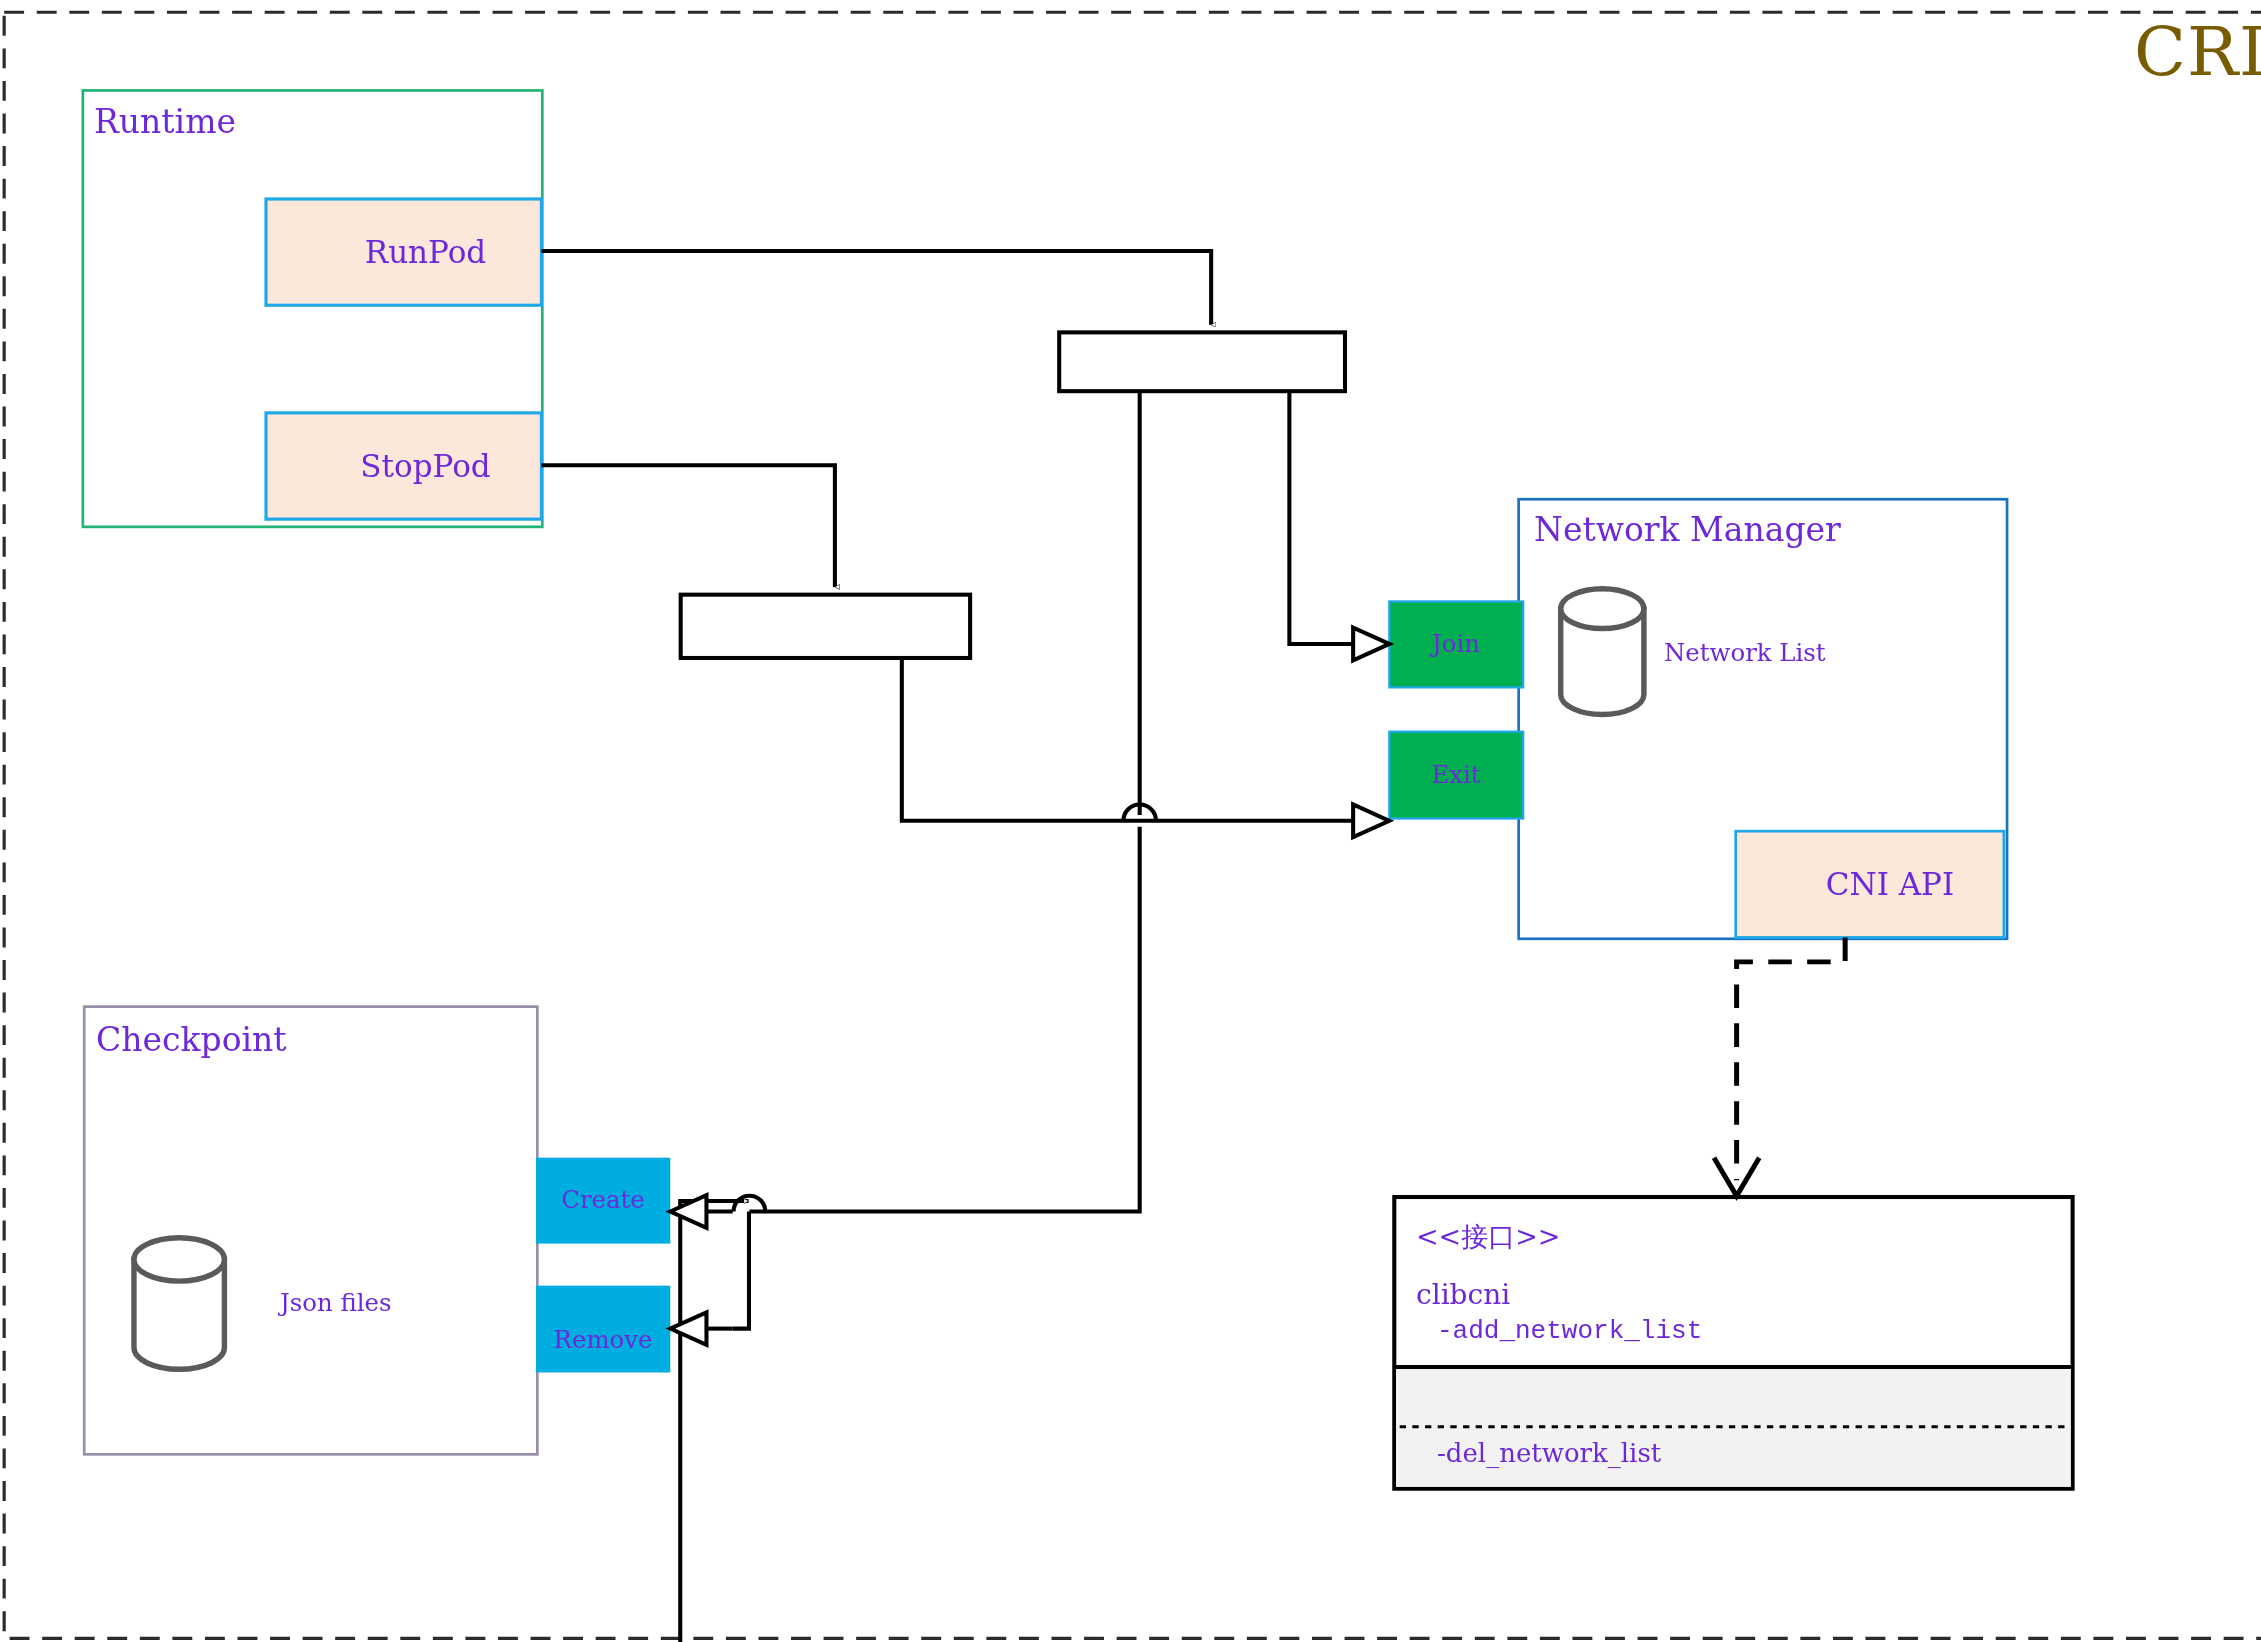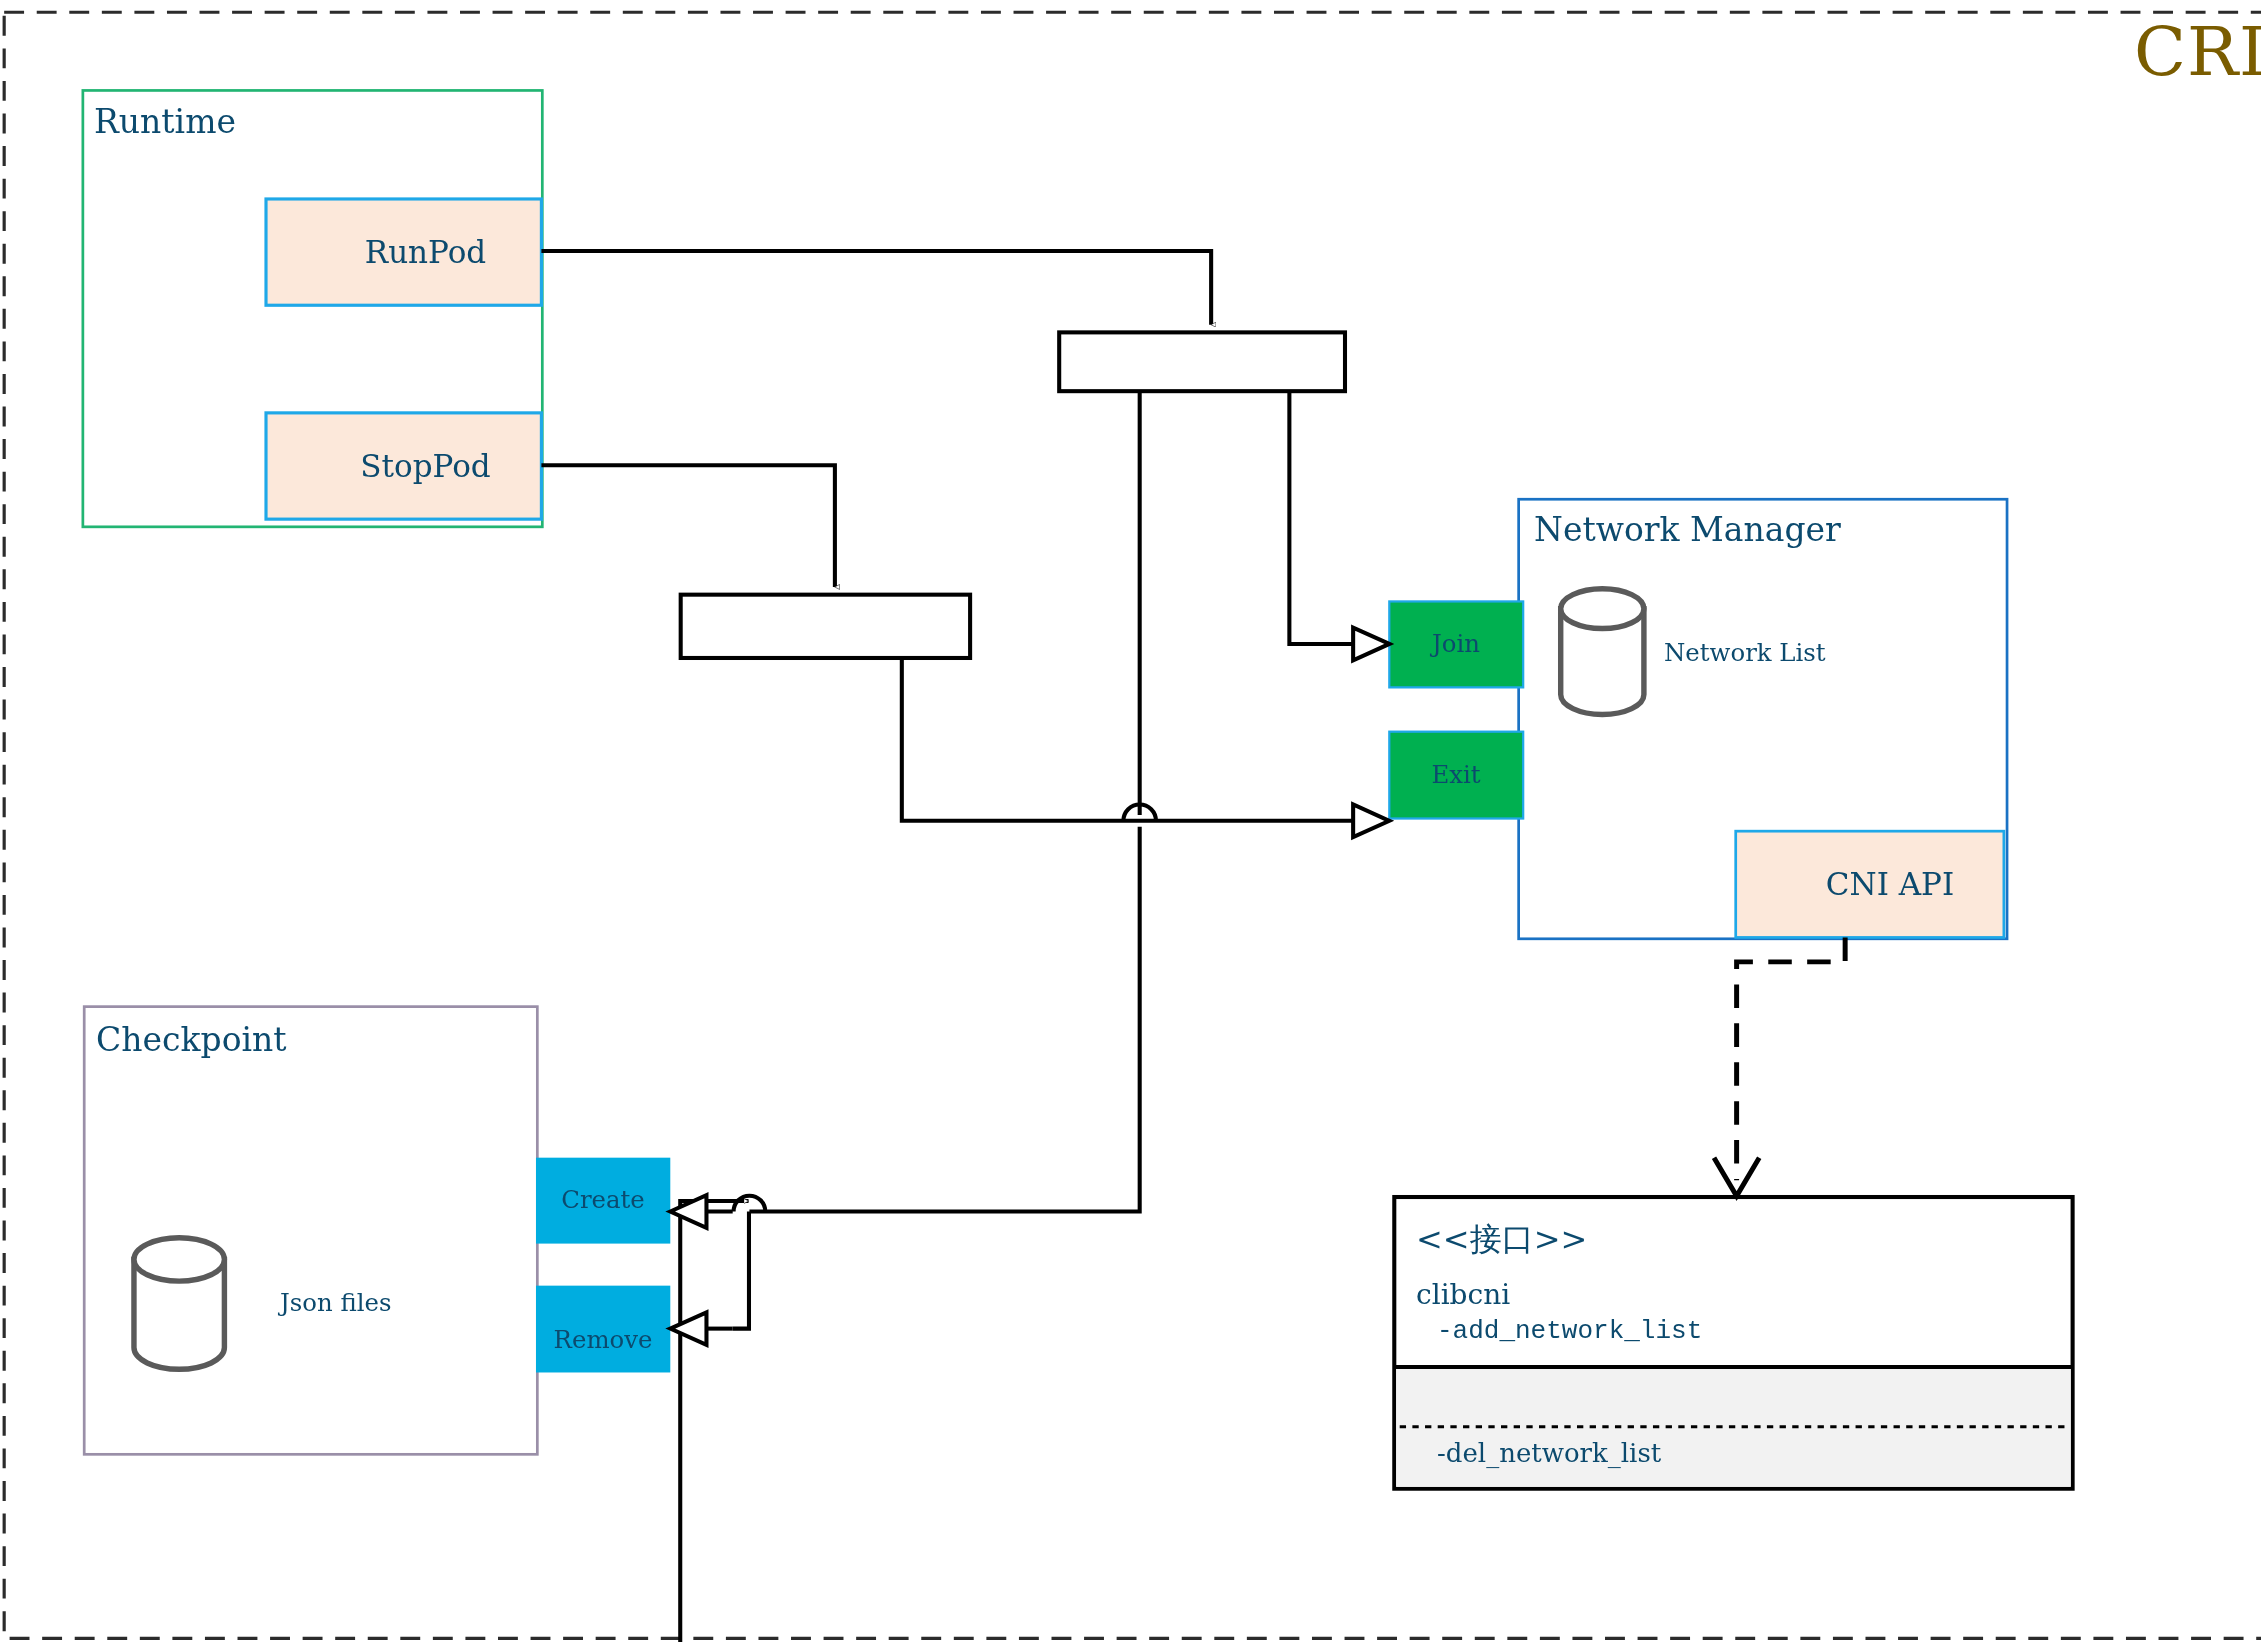--- a/index.html
+++ b/index.html
@@ -17,34 +17,34 @@
   }
   svg.layer {
     position: absolute;
     inset: 0;
     width: 2335px;
     height: 1642px;
   }
   .lbl {
     position: absolute;
     font-family: "DejaVu Serif", "Liberation Serif", serif;
-    color: #0c4a6e;
+    color: #6d28d9;
     white-space: nowrap;
     line-height: 1;
     user-select: none;
   }
   .cri-title {
     font-size: 68px;
     color: #7a5c00;
     letter-spacing: 0.9px;
   }
   .grp-title { font-size: 33px; }
   .box-label { font-size: 31px; padding-left: 22px; }
   .small-label { font-size: 24.4px; }
-  .iface-stereo { font-size: 32px; }
+  .iface-stereo { font-size: 27px; }
   .iface-name { font-size: 28px; }
   .iface-method { font-size: 26px; }
   .center-txt {
     display: flex;
     align-items: center;
     justify-content: center;
     text-align: center;
   }
 </style>
 </head>

